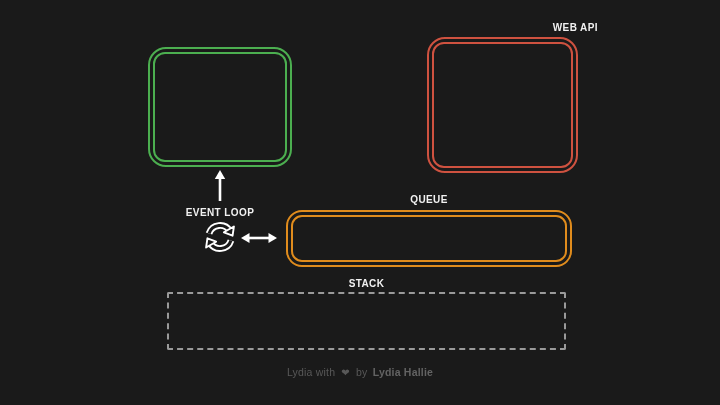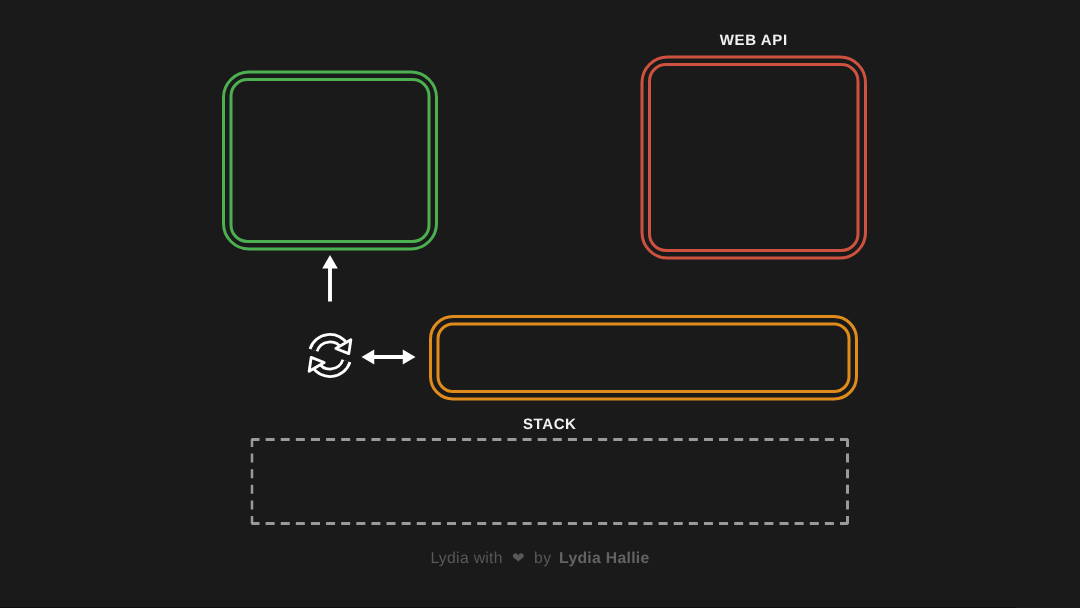--- a/index.html
+++ b/index.html
@@ -19,21 +19,21 @@
   .lbl {
     position: absolute;
     font-size: 10px;
     font-weight: bold;
     letter-spacing: 0.4px;
     color: var(--color-label_text, #f1f1f1);
     text-align: center;
     white-space: nowrap;
   }
   .lbl-call-stack { left: 148px; top: 32px;  width: 144px; }
-  .lbl-web-api    { left: 427px; top: 22px;  width: 151px; }
+  .lbl-web-api    { left: 447px; top: 22px;  width: 151px; text-align: right; }
   .lbl-event-loop { left: 160px; top: 207px; width: 120px; }
   .lbl-queue      { left: 286px; top: 194px; width: 286px; }
   .lbl-output     { left: 167px; top: 278px; width: 399px; }
 
   
   .dbox {
     position: absolute;
     box-sizing: border-box;
     border: 2px solid currentColor;
     border-radius: 18px;
@@ -80,20 +80,22 @@
   }
   .footer .heart { margin: 0 3px; font-size: 10px; }
   .footer .author { font-weight: bold; color: var(--color-footer_author, #636363); margin-left: 2px; }
 </style>
 </head>
 <body>
 
 <div class="stage">
 
   <div class="lbl lbl-web-api">WEB API</div>
+  <div class="lbl lbl-event-loop">EVENT LOOP</div>
+  <div class="lbl lbl-queue">QUEUE</div>
   <div class="lbl lbl-output">STACK</div>
 
   <div class="dbox box-call-stack">
     <div class="dbox-inner"></div>
   </div>
   <div class="dbox box-web-api">
     <div class="dbox-inner"></div>
   </div>
   <div class="dbox box-queue">
     <div class="dbox-inner"></div>

